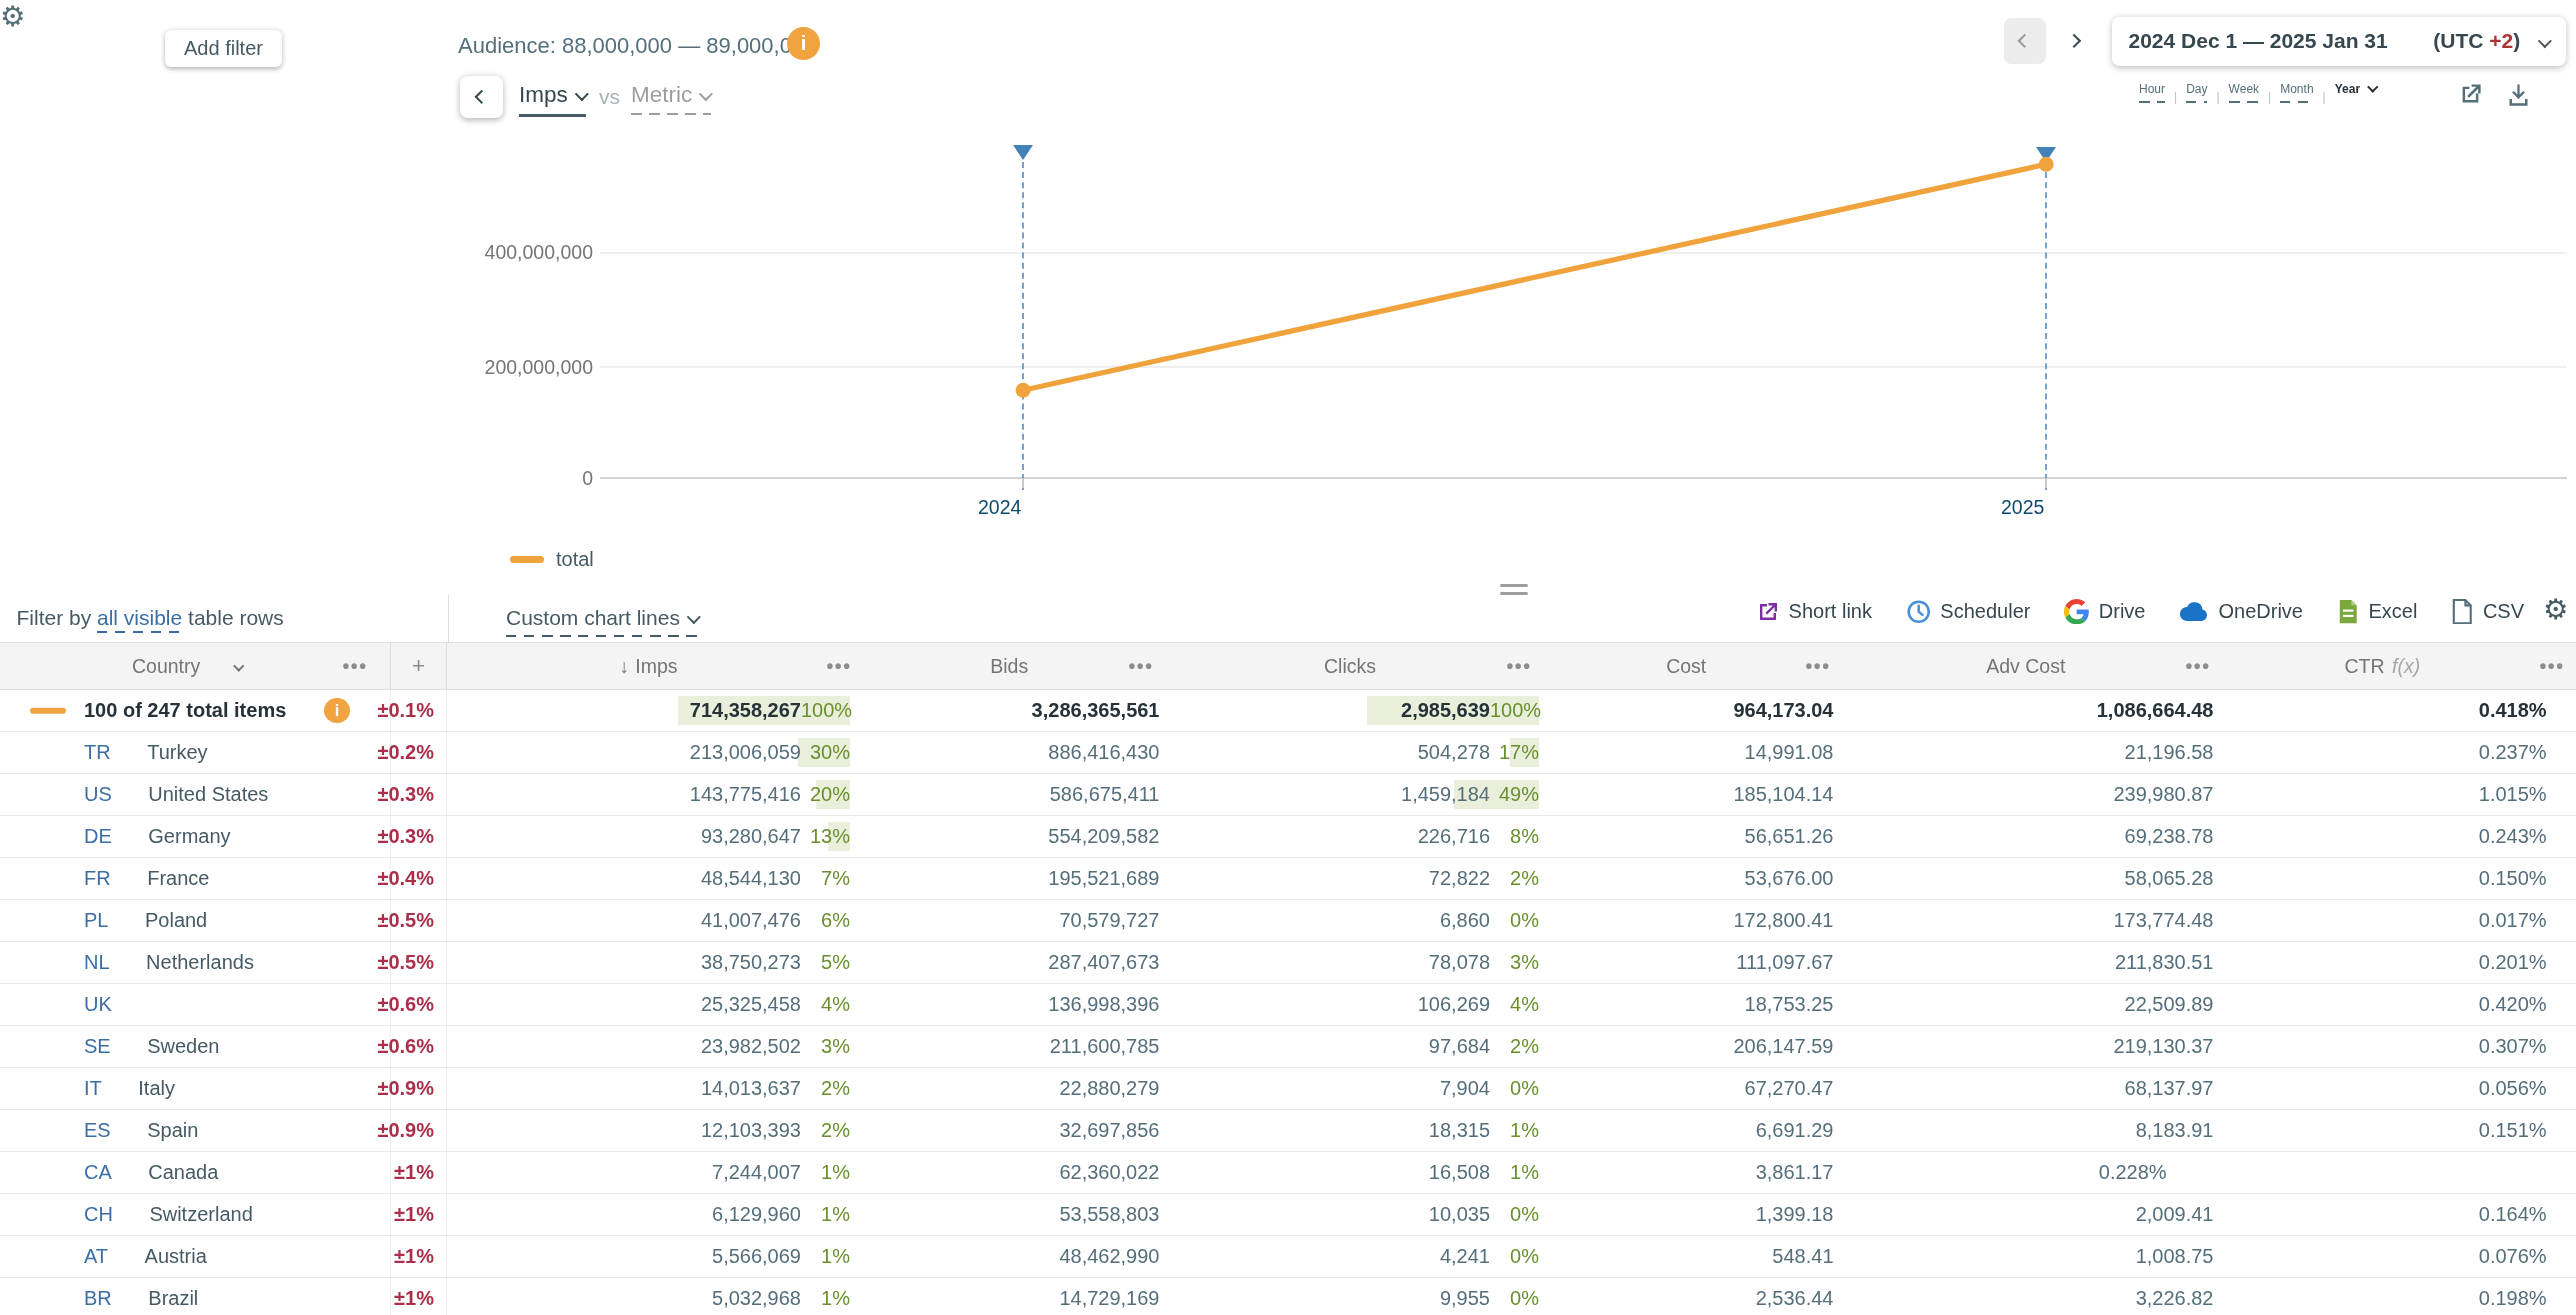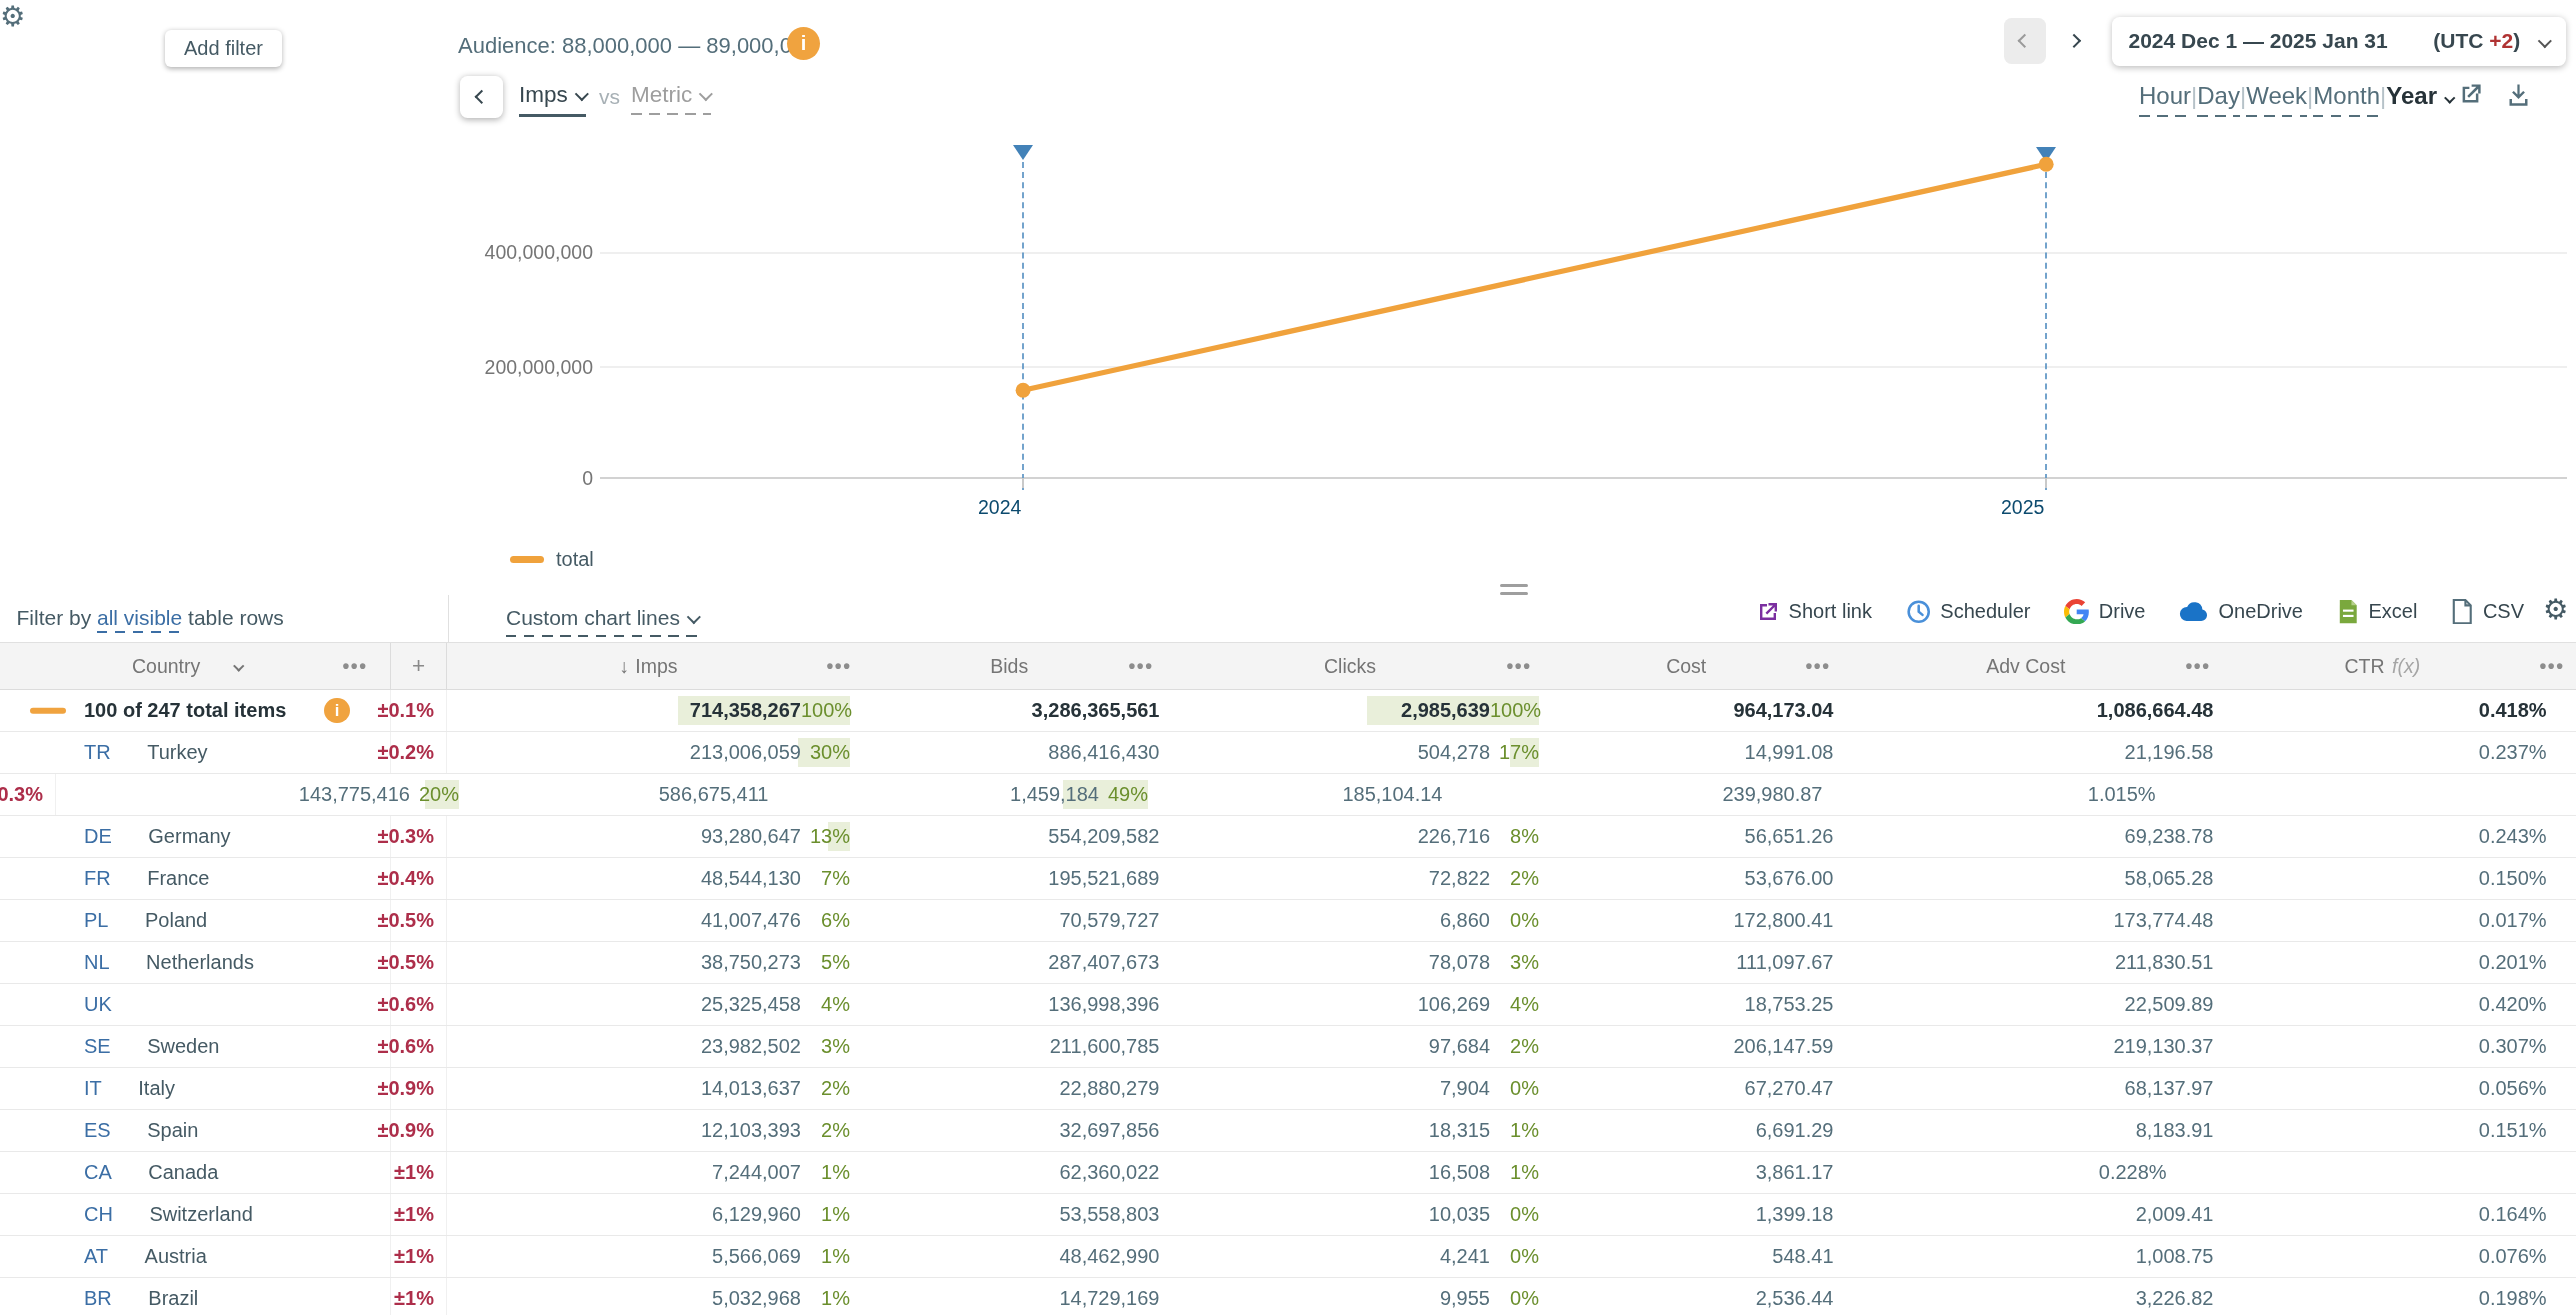--- a/index.html
+++ b/index.html
@@ -32,22 +32,22 @@
   #nav-next { position:absolute; left:2057px; top:18px; width:33px; height:46px;
     display:flex; align-items:center; justify-content:center; color:#37474f; }
   #date-card { position:absolute; left:2112px; top:16.5px; width:454px; height:49px;
     display:flex; align-items:center; padding:0 16.5px; font-size:21px; color:#37474f;font-weight:bold; }
   #date-range-text { flex:0 0 auto; }
   #utc-text { margin-left:auto; }
   #utc-offset { color:#b03333; }
   #date-chev { margin-left:19.5px; color:#555; }
 
   
-  #gran-row { position:absolute; left:2139px; top:82px; display:flex; align-items:flex-start;
-    font-size:24px; color:#546e7a; }
+  #gran-row { position:absolute; left:2139px; top:82px; display:flex; align-items:flex-end;
+    gap:9px; font-size:12px; color:#546e7a; }
   .gran-item { cursor:pointer; }
   .gran-sep { color:#b6c2c8; }
   #gran-year { font-weight:bold; color:#263238; padding-bottom:7.5px; }
   .hdr-icon { position:absolute; top:81px; width:27px; height:27px; color:#546e7a; cursor:pointer; }
   #open-icon { left:2457px; } #download-icon { left:2505px; }
   #gear-top { left:2548px; top:75px; font-size:28.4px; color:#546e7a; cursor:pointer; }
 
   #back-btn { position:absolute; left:460px; top:76px; width:43px; height:42px;
     display:flex; align-items:center; justify-content:center; color:#37474f; cursor:pointer;
     background:#fff; border-radius:7.5px; box-shadow:0 1.5px 6px rgba(0,0,0,.3); }
@@ -360,20 +360,24 @@
             <span class="num">14,991.08</span>
           </div>
           <div class="cell c-adv">
             <span class="num">21,196.58</span>
           </div>
           <div class="cell c-ctr">
             <span class="num">0.237%</span>
           </div>
         </div>
         <div class="trow">
+          <div class="cell c-country">
+            <span class="code">US</span>
+            <span class="cname">United States</span>
+          </div>
           <div class="cell c-pm">
             <span class="pmval">±0.3%</span>
           </div>
           <div class="cell c-imps">
             <span class="pctbar" style="width: 34px;"></span>
             <span class="num">143,775,416</span>
             <span class="pct">20%</span>
           </div>
           <div class="cell c-bids">
             <span class="num">586,675,411</span>

